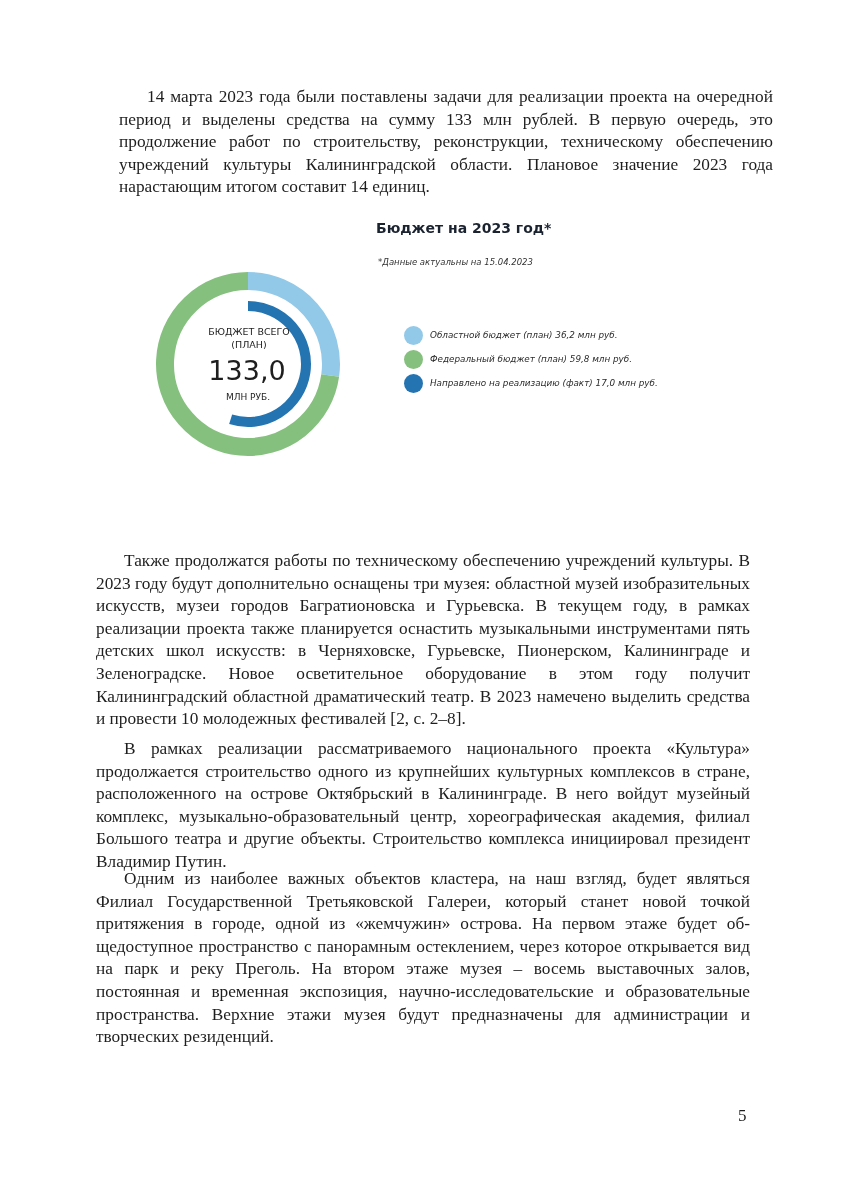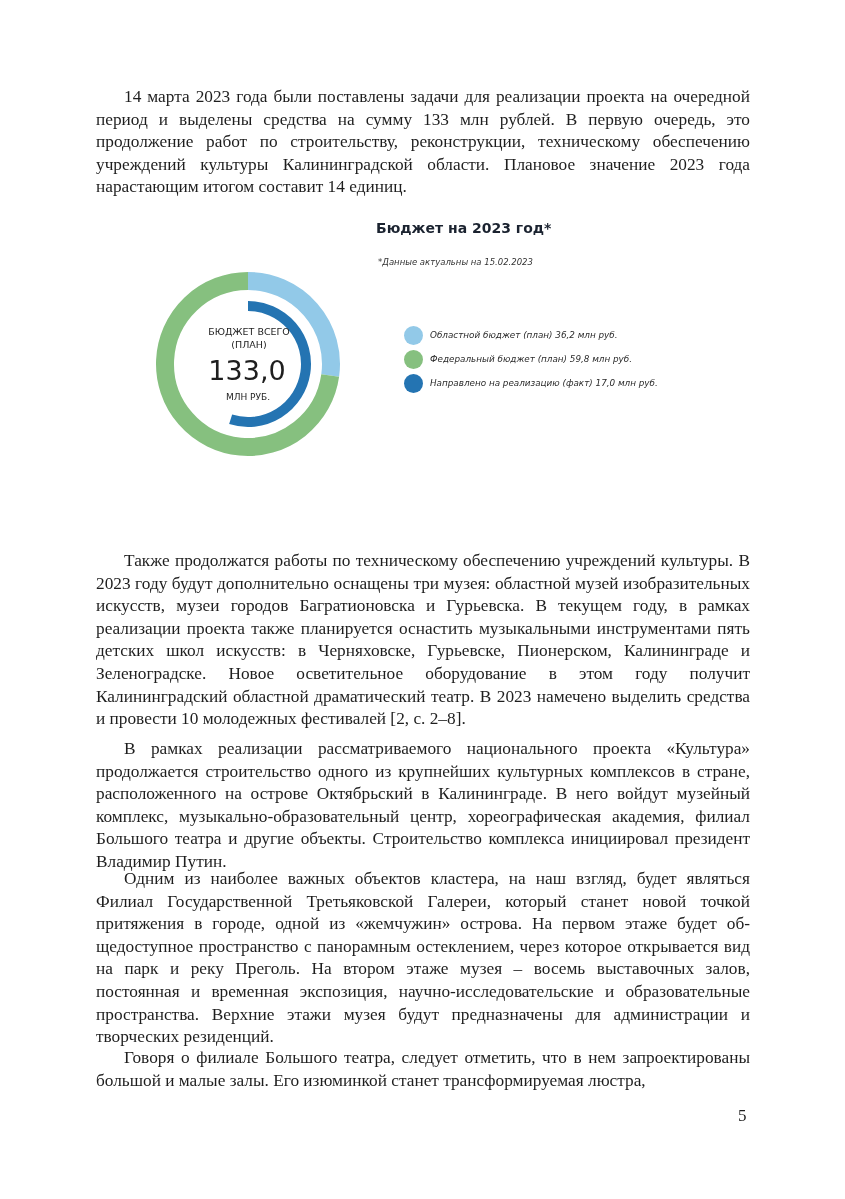--- a/index.html
+++ b/index.html
@@ -5,21 +5,21 @@
   html, body { margin: 0; padding: 0; background: #ffffff; }
   body { width: 845px; height: 1199px; position: relative; overflow: hidden; }
   .page { position: absolute; left: 0; top: 0; width: 845px; height: 1199px; }
   .para {
     position: absolute; left: 96px; width: 654px;
     font-family: "Liberation Serif", "DejaVu Serif", serif;
     font-size: 17.3px; line-height: 22.6px; color: #1e1e1e;
     text-align: justify; text-indent: 28px; margin: 0;
     hyphens: manual;
   }
-  #p1 { top: 86px; }
+  #p1 { top: 86px; margin-left: 23px; }
   #p2 { top: 550px; }
   #p3 { top: 738px; }
   #p4 { top: 868px; }
   #p5 { top: 1047px; }
   .figure { position: absolute; left: 152px; top: 210px; width: 530px; height: 250px; }
   .chart-title {
     position: absolute; left: 224px; top: 10px;
     font-family: "DejaVu Sans", sans-serif; font-weight: bold; font-size: 14px; color: #1b2330;
   }
   .chart-note {
@@ -44,21 +44,21 @@
 </style>
 </head>
 <body>
 
 <div class="page">
 
   <p class="para" id="p1">14 марта 2023 года были поставлены задачи для реализации проекта на очеред­ной период и выделены средства на сумму 133 млн рублей. В первую очередь, это продолжение работ по строительству, реконструкции, техническому обеспечению учреждений культуры Калининградской области. Плановое значение 2023 года нарастающим итогом составит 14 единиц.</p>
 
   <div class="figure">
     <div class="chart-title">Бюджет на 2023 год*</div>
-    <div class="chart-note">*Данные актуальны на 15.02.2023</div>
+    <div class="chart-note">*Данные актуальны на 15.04.2023</div>
 
     <svg class="donut" id="donut" width="200" height="200" viewBox="0 0 200 200">
       <g id="donut-arcs">
           <path d="M 96 11 A 83 83 0 0 1 178.1964311634428 105.52157558641227" fill="none" stroke="#92c9e8" stroke-width="18"></path>
           <path d="M 178.19527859490393 105.52979517190704 A 83 83 0 1 1 95.99170000001384 11.000000415000002" fill="none" stroke="#86c07f" stroke-width="18"></path>
           <path d="M 96 36 A 58 58 0 1 1 78.63693886754527 149.34007687120285" fill="none" stroke="#2474b2" stroke-width="10"></path>
         </g>
       <text class="center-text" x="97" y="65" font-size="9.5">БЮДЖЕТ ВСЕГО</text>
       <text class="center-text" x="97" y="78" font-size="9.5">(ПЛАН)</text>
       <text class="center-text" x="95" y="110" font-size="27">133,0</text>
@@ -78,16 +78,15 @@
         <span class="legend-dot" style="background:#2474b2"></span>
         <span class="legend-label">Направлено на реализацию (факт) 17,0 млн руб.</span>
       </div>
     </div>
   </div>
 
 
   <p class="para" id="p2">Также продолжатся работы по техническому обеспечению учреждений куль­туры. В 2023 году будут дополнительно оснащены три музея: областной музей изобразительных искусств, музеи городов Багратионовска и Гурьевска. В текущем году, в рамках реализации проекта также планируется оснастить музыкальными инструментами пять детских школ искусств: в Черняховске, Гурьевске, Пионер­ском, Калининграде и Зеленоградске. Новое осветительное оборудование в этом году получит Калининградский областной драматический театр. В 2023 намечено выделить средства и провести 10 молодежных фестивалей [2, с. 2–8].</p>
   <p class="para" id="p3">В рамках реализации рассматриваемого национального проекта «Культура» продолжается строительство одного из крупнейших культурных комплексов в стране, расположенного на острове Октябрьский в Калининграде. В него войдут музейный комплекс, музыкально-образовательный центр, хореографическая ака­демия, филиал Большого театра и другие объекты. Строительство комплекса ини­циировал президент Владимир Путин.</p>
   <p class="para" id="p4">Одним из наиболее важных объектов кластера, на наш взгляд, будет являться Филиал Государственной Третьяковской Галереи, который станет новой точкой притяжения в городе, одной из «жемчужин» острова. На первом этаже будет об­щедоступное пространство с панорамным остеклением, через которое открывается вид на парк и реку Преголь. На втором этаже музея – восемь выставочных залов, постоянная и временная экспозиция, научно-исследовательские и образовательные пространства. Верхние этажи музея будут предназначены для администрации и творческих резиденций.</p>
-  <p class="para" id="p5">Говоря о филиале Большого театра, следует отметить, что в нем запроектиро­ваны большой и малые залы. Его изюминкой станет трансформируемая люстра,</p>
 
   <div class="page-number">5</div>
 </div>
 
 </body></html>

